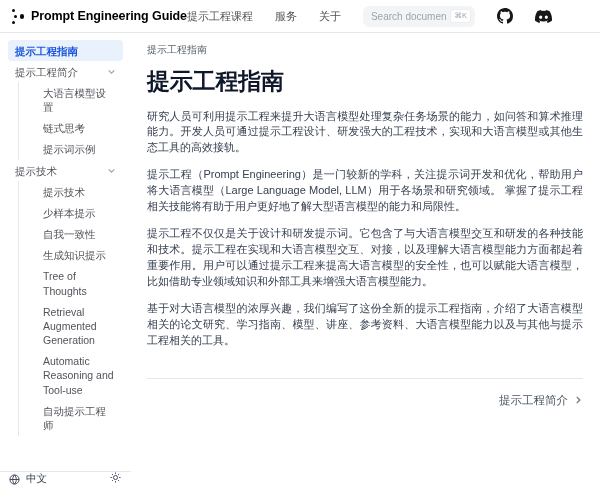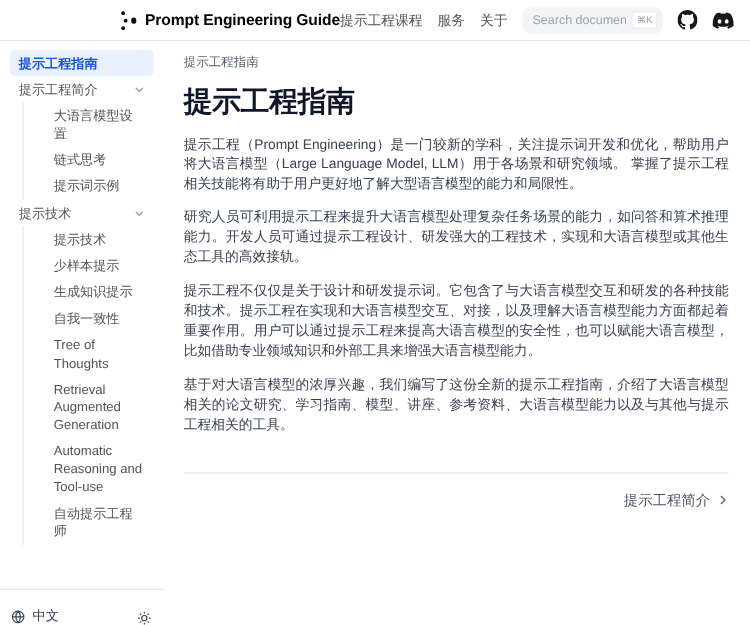--- a/index.html
+++ b/index.html
@@ -8,35 +8,35 @@
     font-family: "Liberation Sans", "DejaVu Sans", sans-serif;
     background: #ffffff;
     color: #111827;
     font-size: 11px;
   }
   .app { width: 600px; height: 500px; display: flex; flex-direction: column; }
 
   
   header {
     height: 33px; flex: 0 0 33px;
-    display: flex; align-items: center; justify-content: flex-end;
+    display: flex; align-items: center; justify-content: flex-start;
     padding: 0 13px 0 11px;
     border-bottom: 1px solid #e5e7eb;
     background: #fff;
   }
   .brand { display: flex; align-items: center; gap: 7px; cursor: pointer; }
   .logo { position: relative; width: 13px; height: 16px; display: inline-block; }
   .logo i { position: absolute; background: #0a0a0a; border-radius: 50%; }
   .logo .d1 { width: 3px; height: 3px; left: 1px; top: 1px; }
   .logo .d2 { width: 3px; height: 3px; left: 3px; top: 7px; }
   .logo .d3 { width: 3px; height: 3px; left: 1px; top: 13px; }
   .logo .d4 { width: 4.5px; height: 4.5px; left: 8.5px; top: 6px; }
   .brand-title { font-size: 12.5px; font-weight: 700; color: #000; letter-spacing: -0.1px; }
 
-  .hnav { display: flex; align-items: center; gap: 12px; }
+  .hnav { display: flex; align-items: center; gap: 22px; }
   .hnav a.navlink { font-size: 11px; color: #525252; text-decoration: none; white-space: nowrap; cursor: pointer; }
   .search {
     display: flex; align-items: center;
     width: 112px; height: 21px;
     background: #f3f4f6; border-radius: 6px;
     padding: 0 4px 0 8px; gap: 4px;
   }
   .search input {
     border: none; background: transparent; outline: none;
     font-family: inherit; font-size: 10px; color: #374151; width: 100%;
@@ -70,21 +70,21 @@
   .nested {
     margin-left: 10px; padding-left: 19px;
     border-left: 1px solid #e5e7eb;
   }
   .nested .sitem { padding-left: 5px; }
   .chev { flex: 0 0 auto; color: #9ca3af; }
 
   .sidebar-footer {
     flex: 0 0 29px;
     border-top: 1px solid #e5e7eb;
-    display: flex; align-items: flex-end; justify-content: space-between;
+    display: flex; align-items: flex-start; justify-content: space-between;
     padding: 0 10px 0 9px;
   }
   .lang-btn {
     display: flex; align-items: center; gap: 6px;
     font-size: 10.5px; color: #374151; background: none; border: none;
     font-family: inherit; cursor: pointer;
   }
   .theme-btn { background: none; border: none; color: #374151; cursor: pointer; display: flex; }
 
   
@@ -159,22 +159,22 @@
 
         <div class="sitem">
           <span>提示技术</span>
           <svg class="chev" width="9" height="9" viewBox="0 0 16 16" fill="none" stroke="currentColor" stroke-width="2">
               <path d="M3 6l5 5 5-5"></path>
             </svg>
         </div>
         <div class="nested">
           <a class="sitem">提示技术</a>
           <a class="sitem">少样本提示</a>
+          <a class="sitem">自我一致性</a>
           <a class="sitem">生成知识提示</a>
-          <a class="sitem">自我一致性</a>
           <a class="sitem">Tree of Thoughts</a>
           <a class="sitem">Retrieval Augmented Generation</a>
           <a class="sitem">Automatic Reasoning and Tool-use</a>
           <a class="sitem">自动提示工程师</a>
 
         </div>
       </div>
 
       <div class="sidebar-footer">
         <button class="lang-btn">
@@ -189,22 +189,22 @@
               <circle cx="12" cy="12" r="4.5"></circle>
               <path d="M12 1v3M12 20v3M1 12h3M20 12h3M4.2 4.2l2.2 2.2M17.6 17.6l2.2 2.2M4.2 19.8l2.2-2.2M17.6 6.4l2.2-2.2"></path>
             </svg>
         </button>
       </div>
     </aside>
 
     <main>
       <div class="breadcrumb">提示工程指南</div>
       <h1>提示工程指南</h1>
+      <p>研究人员可利用提示工程来提升大语言模型处理复杂任务场景的能力，如问答和算术推理能力。开发人员可通过提示工程设计、研发强大的工程技术，实现和大语言模型或其他生态工具的高效接轨。</p>
       <p>提示工程（Prompt Engineering）是一门较新的学科，关注提示词开发和优化，帮助用户将大语言模型（Large Language Model, LLM）用于各场景和研究领域。 掌握了提示工程相关技能将有助于用户更好地了解大型语言模型的能力和局限性。</p>
-      <p>研究人员可利用提示工程来提升大语言模型处理复杂任务场景的能力，如问答和算术推理能力。开发人员可通过提示工程设计、研发强大的工程技术，实现和大语言模型或其他生态工具的高效接轨。</p>
       <p>提示工程不仅仅是关于设计和研发提示词。它包含了与大语言模型交互和研发的各种技能和技术。提示工程在实现和大语言模型交互、对接，以及理解大语言模型能力方面都起着重要作用。用户可以通过提示工程来提高大语言模型的安全性，也可以赋能大语言模型，比如借助专业领域知识和外部工具来增强大语言模型能力。</p>
       <p>基于对大语言模型的浓厚兴趣，我们编写了这份全新的提示工程指南，介绍了大语言模型相关的论文研究、学习指南、模型、讲座、参考资料、大语言模型能力以及与其他与提示工程相关的工具。</p>
       <hr class="divider">
       <div class="pager">
         <a class="next-link">
           <span>提示工程简介</span>
           <svg class="chev" width="10" height="10" viewBox="0 0 16 16" fill="none" stroke="currentColor" stroke-width="2">
               <path d="M6 3l5 5-5 5"></path>
             </svg>
         </a>

